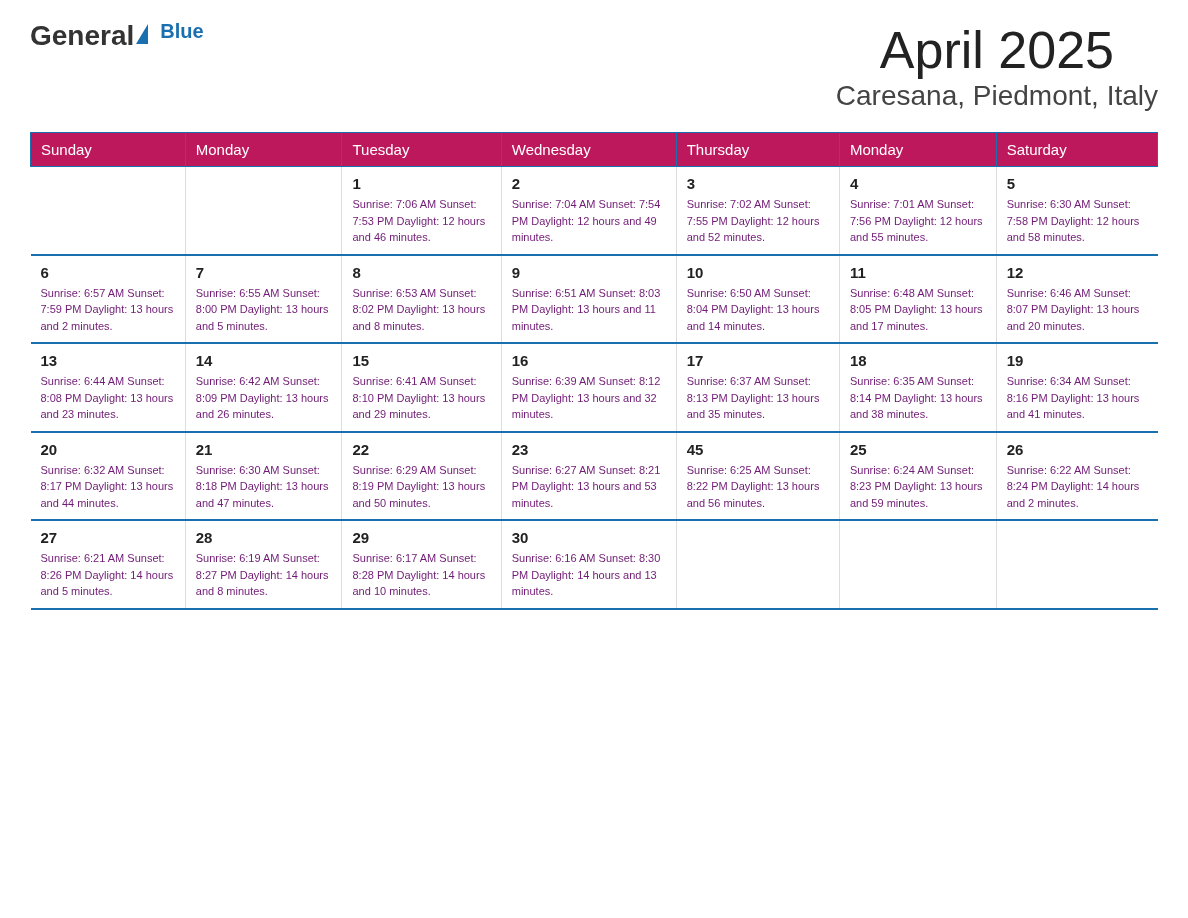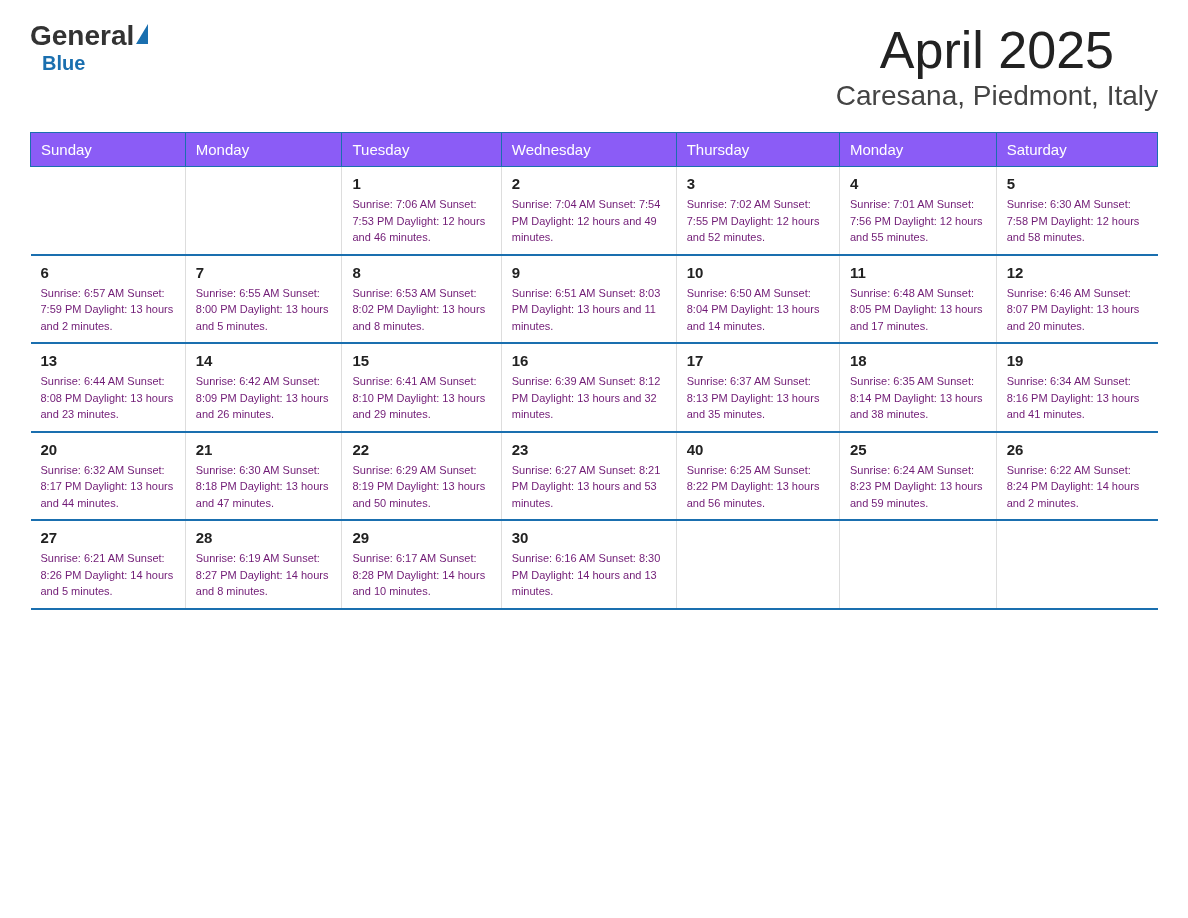--- a/index.html
+++ b/index.html
@@ -11,21 +11,21 @@
       min-height: 918px;
     }
     .header {
       display: flex;
       justify-content: space-between;
       align-items: flex-start;
       margin-bottom: 20px;
     }
     .logo {
       display: flex;
-      flex-direction: column;
+      flex-direction: row;
       align-items: flex-start;
     }
     .logo-text {
       display: flex;
       align-items: center;
       font-size: 28px;
       font-weight: bold;
       color: #333;
     }
     .logo-general { color: #333; }
@@ -55,21 +55,21 @@
     .title-block h2 {
       font-size: 28px;
       font-weight: normal;
       color: #444;
     }
     table {
       width: 100%;
       border-collapse: collapse;
     }
     thead tr {
-      background-color: #8b5cf6;
+      background-color: #be185d;
     }
     thead th {
       color: #fff;
       font-size: 15px;
       font-weight: normal;
       padding: 8px 10px;
       text-align: left;
       border: 1px solid #1a6faf;
     }
     tbody tr {
@@ -293,21 +293,21 @@
 and 50 minutes.</div>
         </td>
         <td>
           <span class="day-number">23</span>
           <div class="day-info">Sunrise: 6:27 AM
 Sunset: 8:21 PM
 Daylight: 13 hours
 and 53 minutes.</div>
         </td>
         <td>
-          <span class="day-number">40</span>
+          <span class="day-number">45</span>
           <div class="day-info">Sunrise: 6:25 AM
 Sunset: 8:22 PM
 Daylight: 13 hours
 and 56 minutes.</div>
         </td>
         <td>
           <span class="day-number">25</span>
           <div class="day-info">Sunrise: 6:24 AM
 Sunset: 8:23 PM
 Daylight: 13 hours

